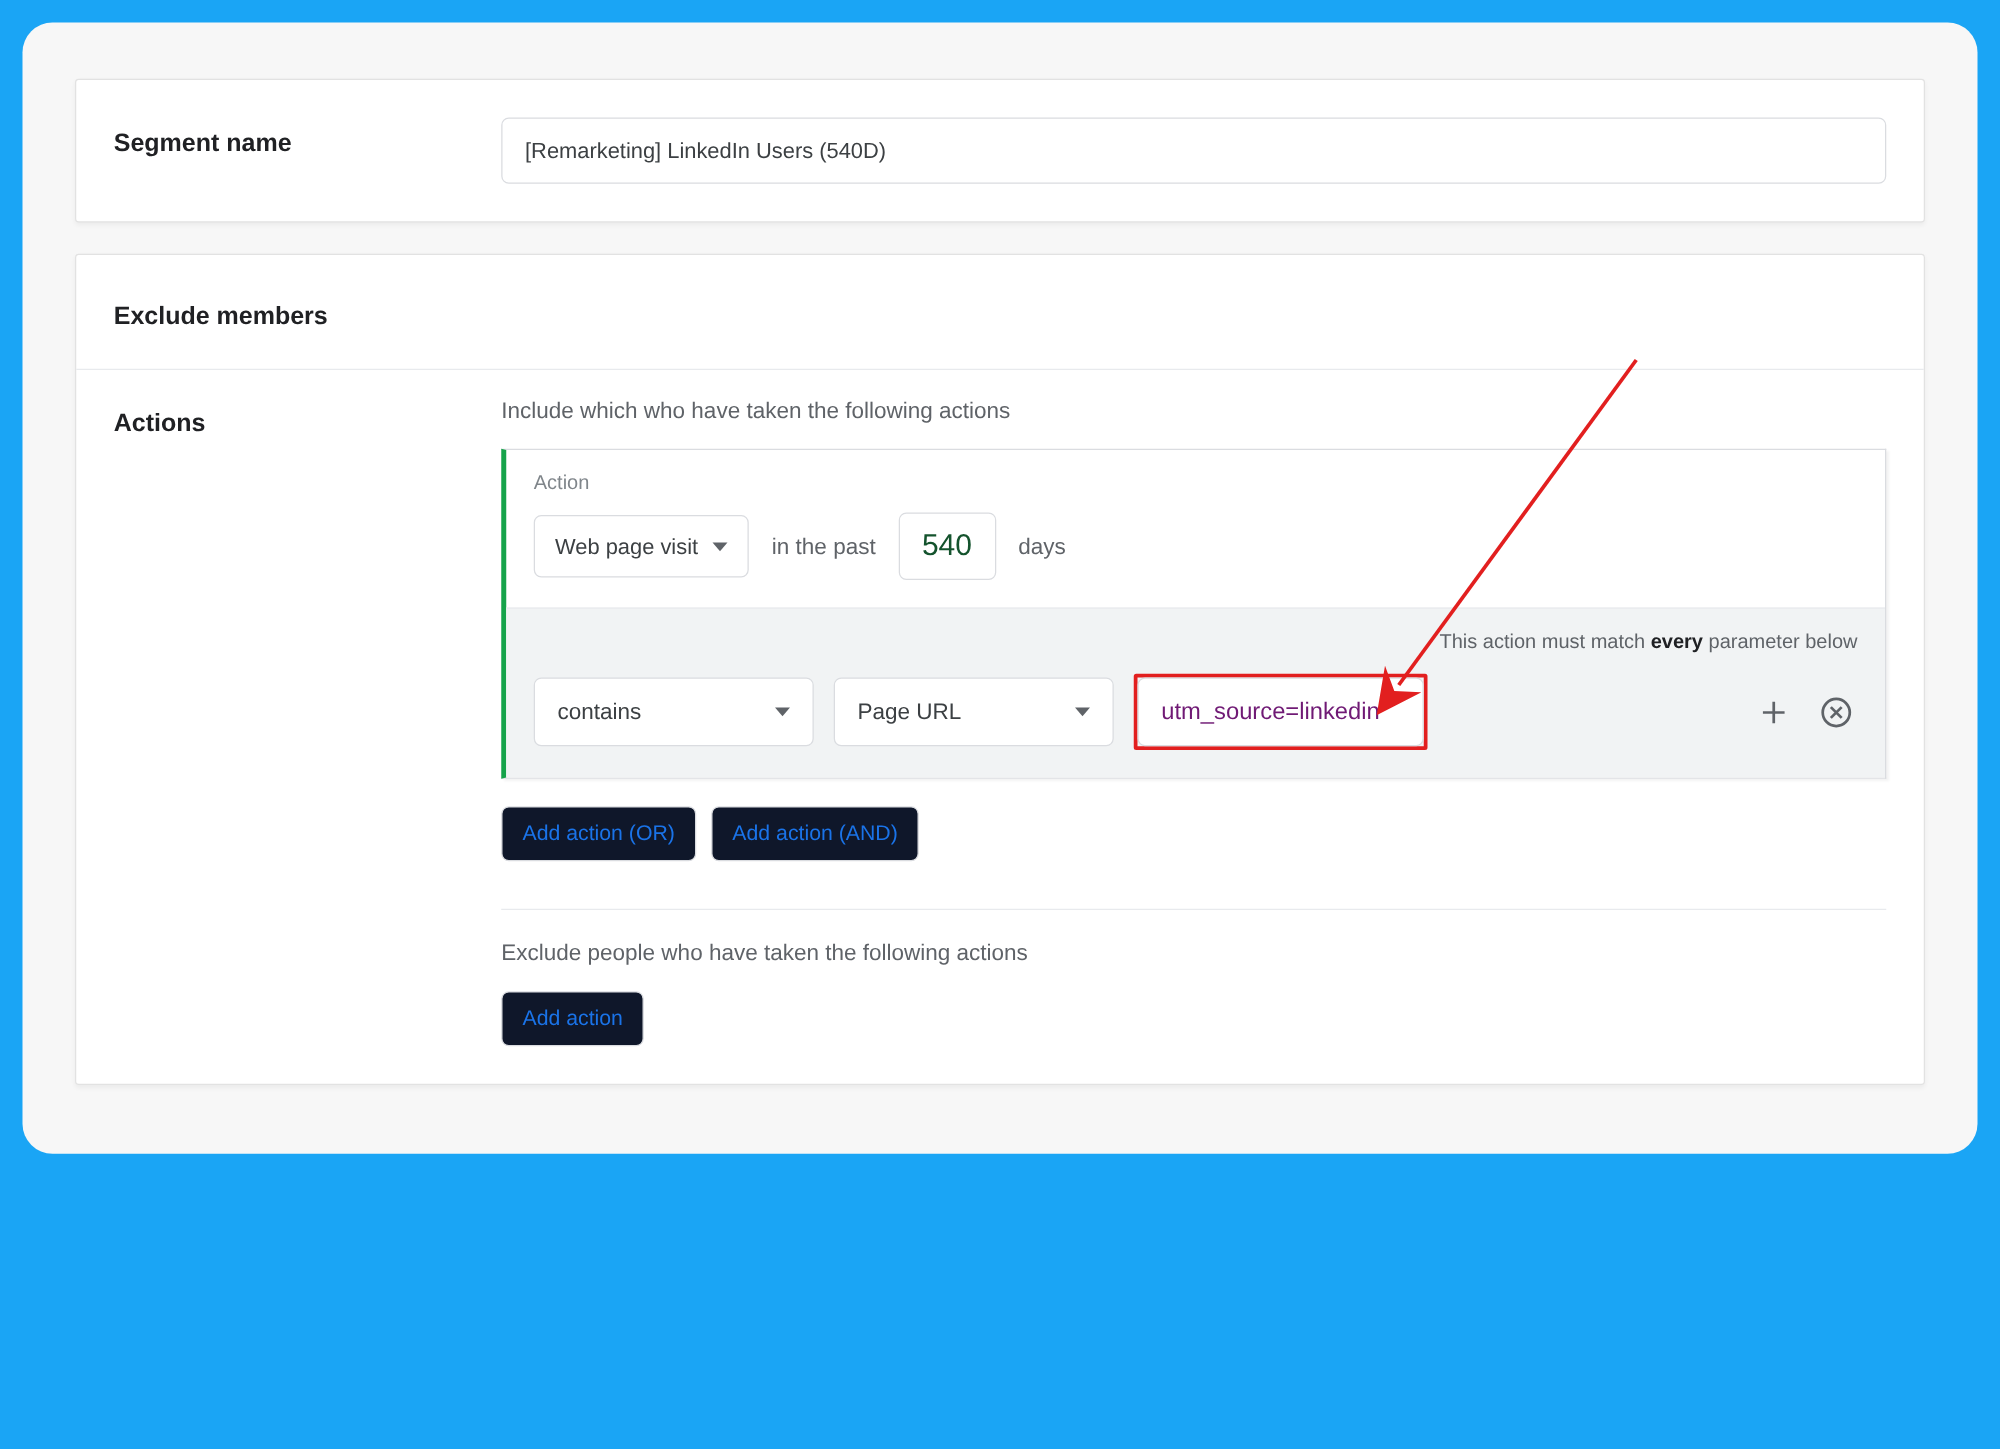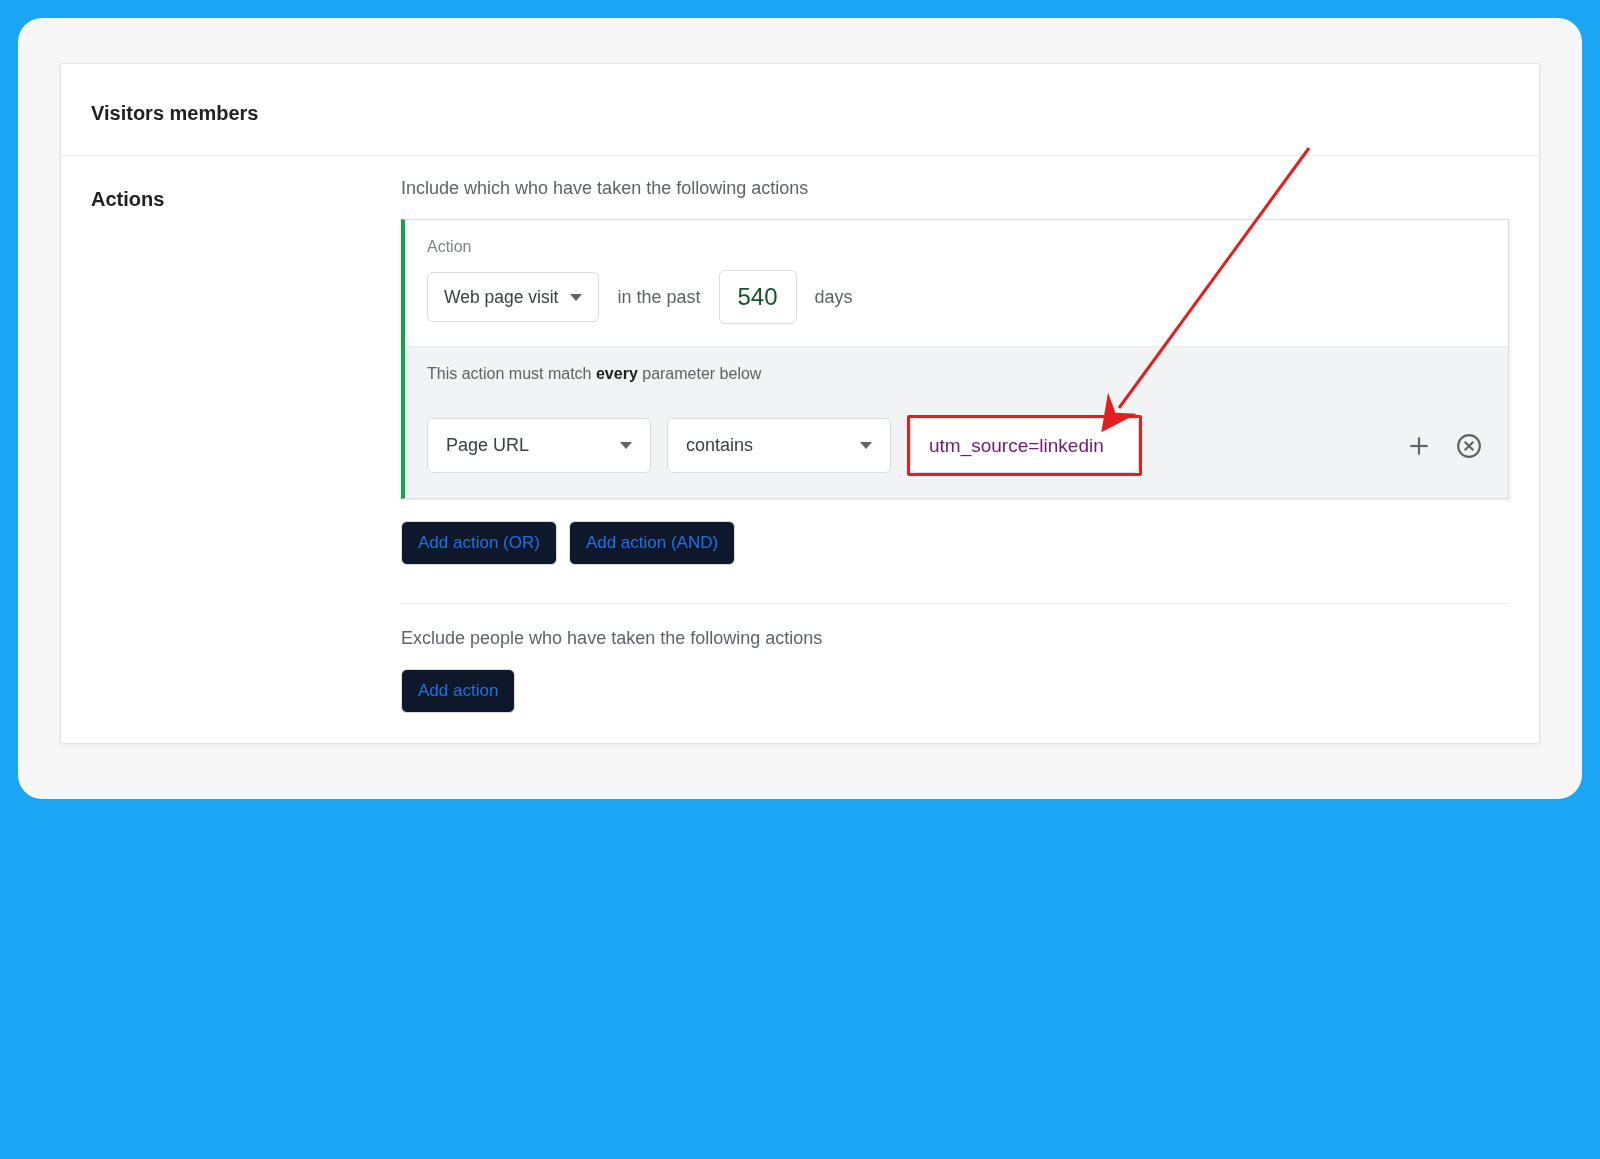--- a/index.html
+++ b/index.html
@@ -69,21 +69,21 @@
   .action-line { display:flex; align-items:center; gap:18px; }
   .static-text { font-size:18px; color:#5f6368; }
   .days-input {
     width:78px; height:54px; border:1px solid #dadce0; border-radius:6px;
     text-align:center; font-size:24px; color:#14532d;
   }
 
   .param-block {
     background:#f1f3f4; padding:18px 22px 22px; border-top:1px solid #e8eaed;
   }
-  .param-title { font-size:16px; color:#5f6368; margin-bottom:32px; }
+  .param-title { font-size:16px; color:#5f6368; margin-bottom:16px;text-align:right; }
   .param-title b { color:#202124; font-weight:700; }
   .param-row { display:flex; align-items:center; gap:16px; }
   .param-select {
     width:224px; height:55px; border:1px solid #dadce0; background:#fff; border-radius:6px;
     display:flex; align-items:center; justify-content:space-between; padding:0 18px;
     font-size:18px; color:#3c4043; cursor:pointer;
   }
   .param-input-wrap {
     flex:1; max-width:425px; border:3px solid #e21f1f; border-radius:2px;
   }
@@ -106,25 +106,31 @@
   .hr2 { border-top:1px solid #e8eaed; margin: 38px 0 24px; }
 
   
   .arrow-svg { position:absolute; pointer-events:none; }
 </style>
 </head>
 <body>
 
 <div class="page-wrap">
 
+  <div class="section-card segname-card">
+    <div class="segname-row">
+      <div class="form-label-col">Segment name</div>
+      <input class="segname-input" type="text" value="[Remarketing] LinkedIn Users (540D)" style="">
+    </div>
+  </div>
 
   <div class="section-card members-card">
 
     <div class="members-top">
-      <div class="form-label-col">Visitors members</div>
+      <div class="form-label-col">Exclude members</div>
     </div>
 
     <div class="hr"></div>
 
     <div class="actions-row">
       <div class="form-label-col">Actions</div>
       <div class="actions-col">
 
         
         <svg class="arrow-svg" style="left:688px; top:-40px;" width="240" height="300">
@@ -151,25 +157,25 @@
               <span class="static-text">days</span>
             </div>
           </div>
 
           <div class="param-block">
             <div class="param-title">
               <span>This action must match </span><b>every</b><span> parameter below</span>
             </div>
             <div class="param-row">
               <div class="param-select">
+                <span>contains</span>
+                <span class="caret"></span>
+              </div>
+              <div class="param-select">
                 <span>Page URL</span>
-                <span class="caret"></span>
-              </div>
-              <div class="param-select">
-                <span>contains</span>
                 <span class="caret"></span>
               </div>
               <div class="param-input-wrap">
                 <input class="param-input" type="text" value="utm_source=linkedin" style="">
               </div>
               <div style="flex:1"></div>
               <div class="icon-btn plus-icon">
                 <svg viewBox="0 0 24 24" fill="none">
                     <line x1="12" y1="4" x2="12" y2="20" stroke-width="2"></line>
                     <line x1="4" y1="12" x2="20" y2="12" stroke-width="2"></line>

